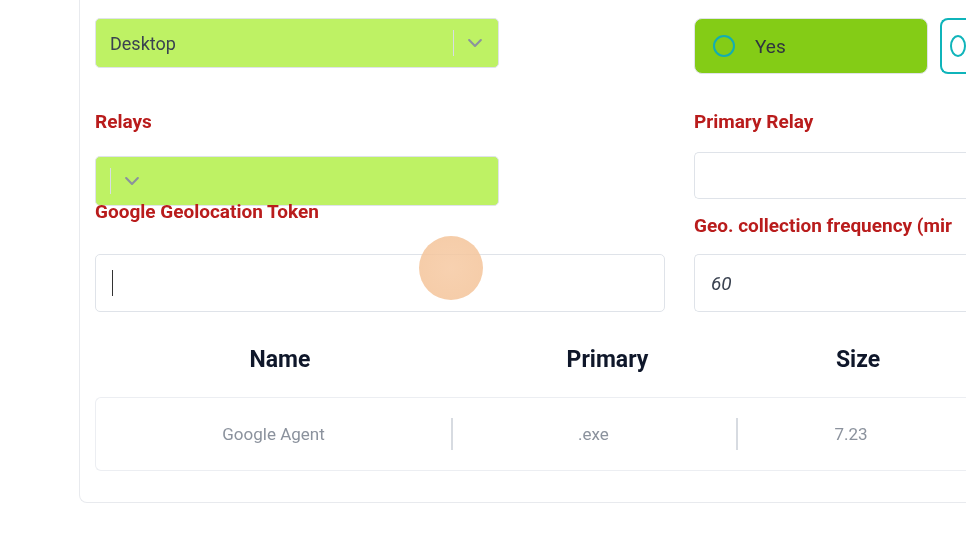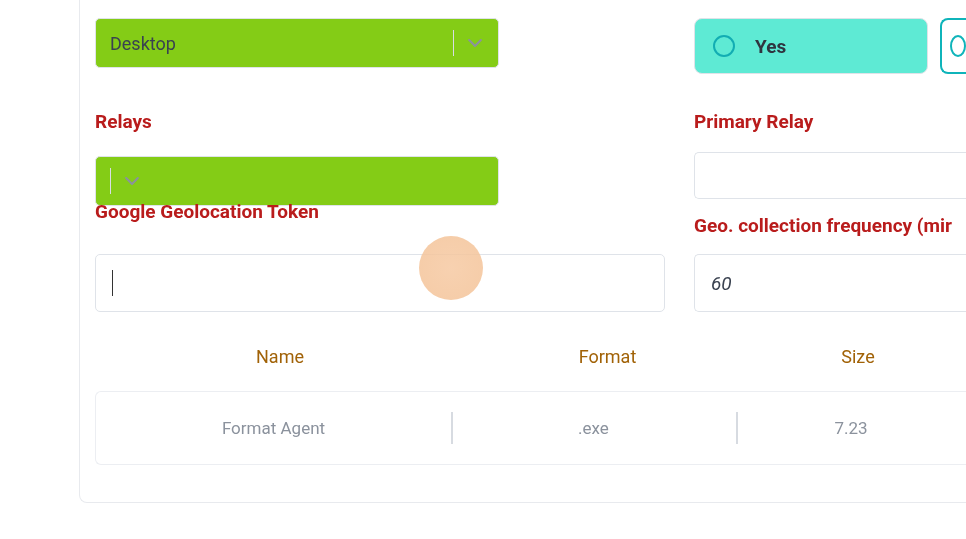--- a/index.html
+++ b/index.html
@@ -54,21 +54,21 @@
     color: #b91c1c;
   }
 
   .select {
     display: flex;
     align-items: center;
     justify-content: space-between;
     height: 50px;
     border: 1.5px solid #dfe3e9;
     border-radius: 5px;
-    background: #84cc16;
+    background: #bef264;
     padding: 0 16px 0 14px;
     cursor: pointer;
   }
   .select .sel-text {
     font-size: 18px;
     color: #3a4250;
   }
   .select .sel-arrow-wrap {
     display: flex;
     align-items: center;
@@ -88,22 +88,21 @@
 
   .radio-box {
     display: flex;
     align-items: center;
     height: 56px;
     border: 1.5px solid #dfe3e9;
     border-radius: 8px;
     padding-left: 18px;
     gap: 20px;
     cursor: pointer;
-    background:#5eead4;
-    font-weight:bold;
+    background:#84cc16;
   }
   .radio-circle {
     width: 22px; height: 22px;
     border: 2.5px solid #12adb3;
     border-radius: 50%;
   }
   .radio-label {
     font-size: 19px;
     color: #2f3540;
   }
@@ -172,23 +171,23 @@
   
   .table {
     position: absolute;
     left: 15px;
     right: 0;
     top: 336px;
   }
   .thead {
     display: grid;
     grid-template-columns: 370px 285px 1fr;
-    font-size: 18px;
-    font-weight: 400;
-    color: #a16207;
+    font-size: 23px;
+    font-weight: 700;
+    color: #0f172a;
     padding: 10px 0 24px 0;
   }
   .thead div { text-align:center; }
   .tbody {
     border: 1.5px solid #eceef2;
     border-right:none;
     border-radius: 6px 0 0 6px;
   }
   .trow {
     display: grid;
@@ -270,25 +269,25 @@
 
   <div class="col-right row-geo-lbl label" style="width:290px; white-space:nowrap;">Geo. collection frequency (mir</div>
 
   <div class="col-right row-geo-fld text-input" style="width:275px; height:58px; border-right:none; border-radius:5px 0 0 5px;">
     <span class="value">60</span>
   </div>
 
   <div class="table">
     <div class="thead">
       <div>Name</div>
-      <div>Format</div>
+      <div>Primary</div>
       <div>Size</div>
     </div>
     <div class="tbody">
       <div class="trow">
-        <div>Format Agent</div>
+        <div>Google Agent</div>
         <div>.exe</div>
         <div>7.23</div>
       </div>
     </div>
   </div>
 
 </div>
 
 </body></html>

